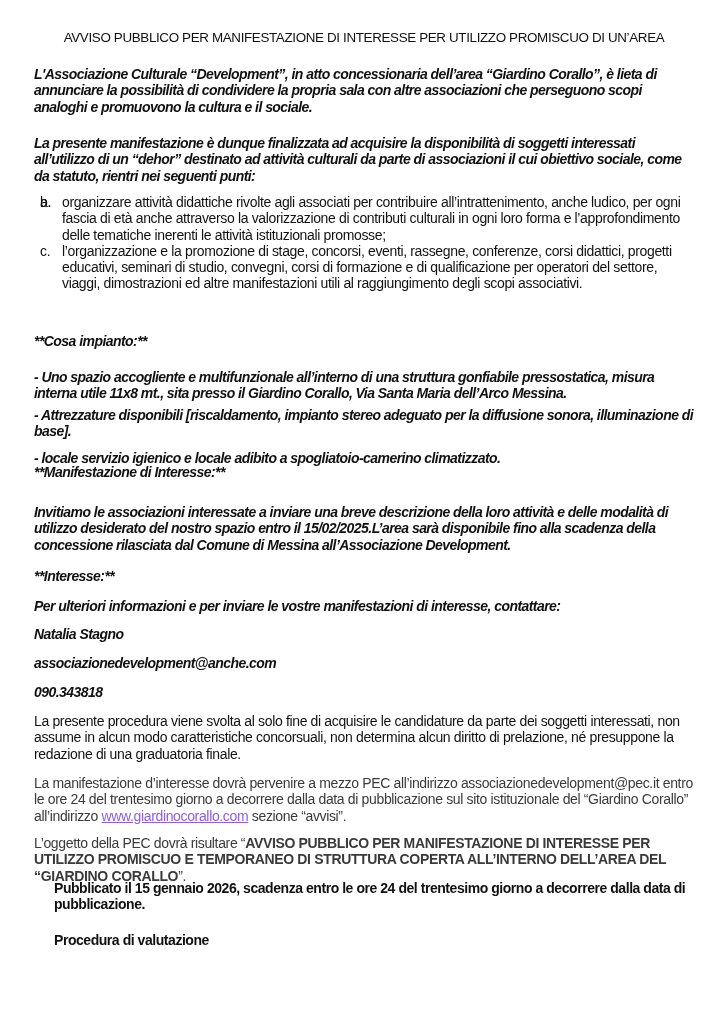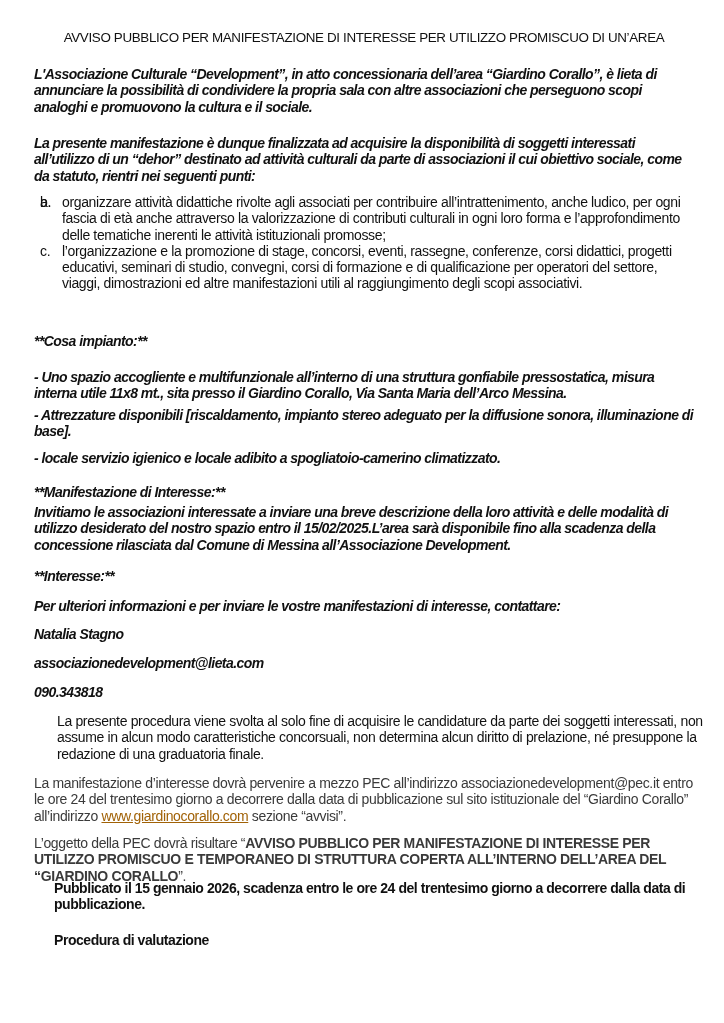--- a/index.html
+++ b/index.html
@@ -8,21 +8,21 @@
   .page { position: absolute; left: 34px; top: 0; width: 660px; }
   .title { position: absolute; top: 30px; left: 0; width: 660px; text-align: center;
            font-size: 13.4px; line-height: 16px; font-weight: normal; letter-spacing: -0.35px; color: #111; }
   .blk { position: absolute; left: 0; width: 660px; font-size: 14px; line-height: 16.3px; letter-spacing: -0.35px; }
   .bi { font-weight: bold; font-style: italic; letter-spacing: -0.55px; }
   .grey { color: #3a3a3a; }
   .bold { font-weight: bold; letter-spacing: -0.45px; margin-left: 20px; }
   ol.points { list-style: none; margin: 0; padding: 0; }
   ol.points li { position: relative; padding-left: 28px; }
   ol.points li .mk { position: absolute; left: 6px; top: 0; }
-  a.link { color: #a16207; text-decoration: underline; text-align: center; }
+  a.link { color: #8b5cf6; text-decoration: underline; text-align: center; }
   .strong { font-weight: bold; }
 </style>
 </head>
 <body>
 
 <div class="page">
 
   <div class="title" style="font-weight:500;">
     <div>AVVISO PUBBLICO PER MANIFESTAZIONE DI INTERESSE PER UTILIZZO PROMISCUO DI UN’AREA</div>
   </div>
@@ -45,30 +45,30 @@
         <span>l’organizzazione e la promozione di stage, concorsi, eventi, rassegne, conferenze, corsi didattici, progetti educativi, seminari di studio, convegni, corsi di formazione e di qualificazione per operatori del settore, viaggi, dimostrazioni ed altre manifestazioni utili al raggiungimento degli scopi associativi.</span>
       </li>
     </ol>
   </div>
 
   <div class="blk bi" style="top:333px;">**Cosa impianto:**</div>
   <div class="blk bi" style="top:369px;">- Uno spazio accogliente e multifunzionale all’interno di una struttura gonfiabile pressostatica, misura interna utile 11x8 mt., sita presso il Giardino Corallo, Via Santa Maria dell’Arco Messina.</div>
   <div class="blk bi" style="top:407px;">- Attrezzature disponibili [riscaldamento, impianto stereo adeguato per la diffusione sonora, illuminazione di base].</div>
   <div class="blk bi" style="top:450px;">- locale servizio igienico e locale adibito a spogliatoio-camerino climatizzato.</div>
 
-  <div class="blk bi" style="top:484px;">**Manifestazione di Interesse:**</div>
+  <div class="blk bi" style="top:464px;">**Manifestazione di Interesse:**</div>
   <div class="blk bi" style="top:504px;">Invitiamo le associazioni interessate a inviare una breve descrizione della loro attività e delle modalità di utilizzo desiderato del nostro spazio entro il 15/02/2025.L’area sarà disponibile fino alla scadenza della concessione rilasciata dal Comune di Messina all’Associazione Development.</div>
 
   <div class="blk bi" style="top:568px;">**Interesse:**</div>
   <div class="blk bi" style="top:598px;">Per ulteriori informazioni e per inviare le vostre manifestazioni di interesse, contattare:</div>
   <div class="blk bi" style="top:626px;">Natalia Stagno</div>
-  <div class="blk bi" style="top:655px;">associazionedevelopment@lieta.com</div>
+  <div class="blk bi" style="top:655px;">associazionedevelopment@anche.com</div>
   <div class="blk bi" style="top:684px;">090.343818</div>
 
-  <div class="blk" style="top:713px;margin-left:23px;">La presente procedura viene svolta al solo fine di acquisire le candidature da parte dei soggetti interessati, non assume in alcun modo caratteristiche concorsuali, non determina alcun diritto di prelazione, né presuppone la redazione di una graduatoria finale.</div>
+  <div class="blk" style="top:713px;">La presente procedura viene svolta al solo fine di acquisire le candidature da parte dei soggetti interessati, non assume in alcun modo caratteristiche concorsuali, non determina alcun diritto di prelazione, né presuppone la redazione di una graduatoria finale.</div>
 
   <div class="blk grey" style="top:775px;">
     <span>La manifestazione d’interesse dovrà pervenire a mezzo PEC all’indirizzo associazionedevelopment@pec.it entro le ore 24 del trentesimo giorno a decorrere dalla data di pubblicazione sul sito istituzionale del “Giardino Corallo” all’indirizzo </span><a class="link grey">www.giardinocorallo.com</a><span> sezione “avvisi”.</span>
   </div>
 
   <div class="blk grey" style="top:835px;">
     <span>L’oggetto della PEC dovrà risultare “</span><span class="strong">AVVISO PUBBLICO PER MANIFESTAZIONE DI INTERESSE PER UTILIZZO PROMISCUO E TEMPORANEO DI STRUTTURA COPERTA ALL’INTERNO DELL’AREA DEL “GIARDINO CORALLO</span><span>”.</span>
   </div>
 
   <div class="blk bold" style="top:880px;">Pubblicato il 15 gennaio 2026, scadenza entro le ore 24 del trentesimo giorno a decorrere dalla data di pubblicazione.</div>

